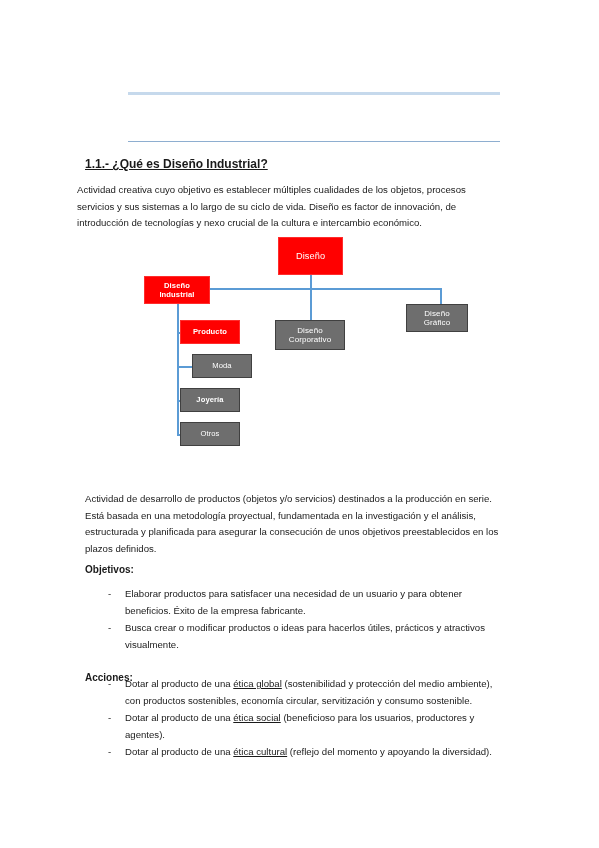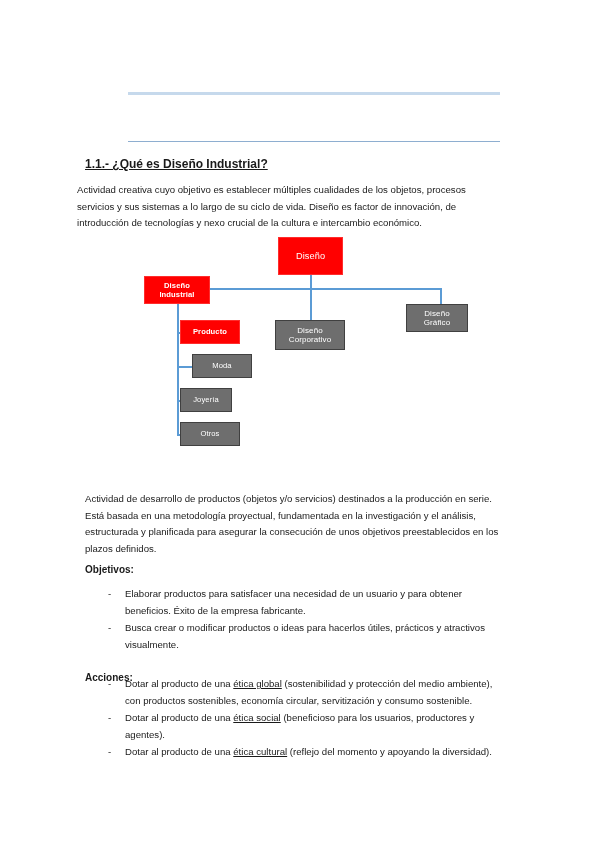--- a/index.html
+++ b/index.html
@@ -191,21 +191,21 @@
     <div class="node gray" style="left:145px; top:88px; width:70px; height:30px; white-space:pre-line; font-weight:normal; font-size:8px;">Diseño
 Corporativo</div>
 
     <div class="node gray" style="left:276px; top:72px; width:62px; height:28px; white-space:pre-line; font-weight:normal; font-size:8px;">Diseño
 Gráfico</div>
 
     <div class="node red" style="left:50px; top:88px; width:60px; height:24px;">Producto</div>
 
     <div class="node gray" style="left:50px; top:122px; width:60px; height:24px; font-weight:normal;margin-left:12px;">Moda</div>
 
-    <div class="node gray" style="left:50px; top:156px; width:52px; height:24px; font-weight:normal;">Joyería</div>
+    <div class="node gray" style="left:50px; top:156px; width:60px; height:24px; font-weight:bold;">Joyería</div>
 
     <div class="node gray" style="left:50px; top:190px; width:60px; height:24px; font-weight:normal;">Otros</div>
   </div>
 
   <div class="para" id="para-desarrollo">Actividad de desarrollo de productos (objetos y/o servicios) destinados a la producción en serie.  Está basada en una metodología proyectual, fundamentada en la investigación y el análisis, estructurada y planificada para asegurar la consecución de unos objetivos preestablecidos en los plazos definidos.</div>
 
   <div class="label-bold" id="label-objetivos">Objetivos:</div>
   <div class="bullets" id="bullets-objetivos">
       <div class="bullet-row"><span class="dash">-</span><span>Elaborar productos para satisfacer una necesidad de un usuario y para obtener beneficios. Éxito de la empresa fabricante.</span></div>
       <div class="bullet-row"><span class="dash">-</span><span>Busca crear o modificar productos o ideas para hacerlos útiles, prácticos y atractivos visualmente.</span></div>

